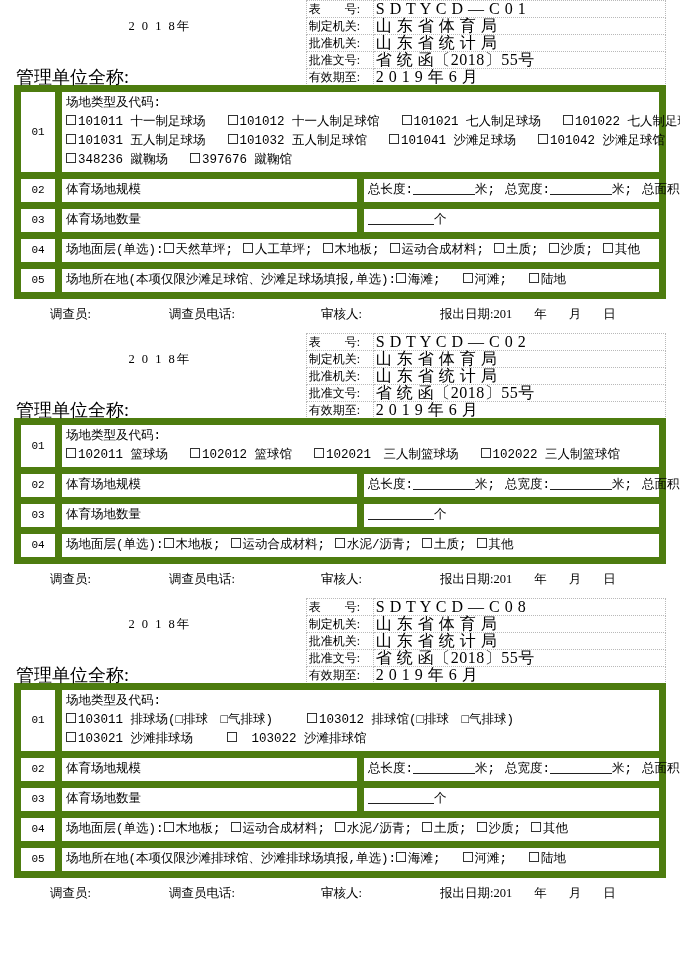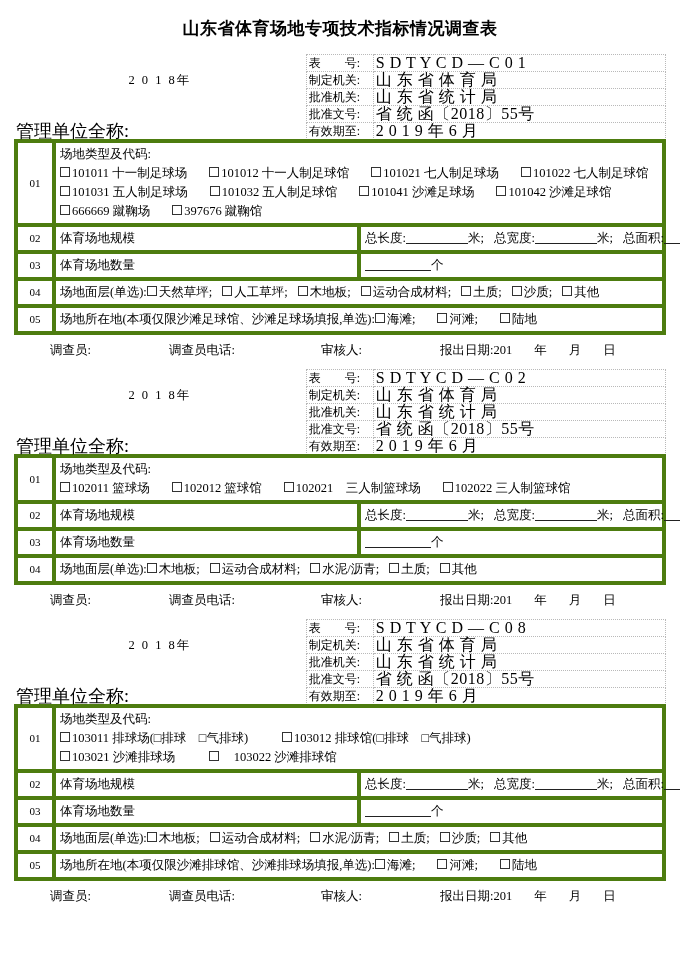--- a/index.html
+++ b/index.html
@@ -83,24 +83,25 @@
   
   table.grid {
     width: 652px;
     border-collapse: collapse;
     table-layout: fixed;
     border: 1px solid #7a7a7a;
     font-size: 12.5px;
     margin-top: -1px;
   }
   table.grid td {
-    border: 4px solid #4d7c0f;
+    border: 7px solid #4d7c0f;
     padding: 2px 4px;
     vertical-align: middle;
     line-height: 19px;
+    font-family: Liberation Mono, monospace;
   }
   td.rownum {
     width: 26px;
     text-align: center;
     font-size: 11px;
     font-family: "Liberation Serif", serif;
   }
   td.rowlabel {
     width: 110px;
     white-space: nowrap;
@@ -147,21 +148,20 @@
 
   .gap-sm { display:inline-block; width: 10px; }
   .gap-md { display:inline-block; width: 22px; }
   .gap-lg { display:inline-block; width: 34px; }
 </style>
 </head>
 <body>
 
 <div class="page">
 
-  <div class="doc-title">山东省体育场地专项技术指标情况调查表</div>
 
   <div id="forms-container">
       <div class="form-block">
         <table class="meta">
           <tbody>
             <tr>
               <td class="left-pane" rowspan="1">&nbsp;</td>
               <td class="meta-label">表　　号:</td>
               <td class="meta-value sp-wide">S D T Y C D — C 0 1</td>
             </tr>
@@ -188,21 +188,21 @@
           </tbody>
         </table>
         <table class="grid">
           <tbody>
             <tr>
               <td class="rownum">01</td>
               <td class="rowbody" colspan="2">
                 <span class="opt-head">场地类型及代码:</span>
                 <span class="opt-row"><span class="opt"><span class="cb"></span><span>101011 十一制足球场</span></span><span class="gap-md"></span><span class="opt"><span class="cb"></span><span>101012 十一人制足球馆</span></span><span class="gap-md"></span><span class="opt"><span class="cb"></span><span>101021 七人制足球场</span></span><span class="gap-md"></span><span class="opt"><span class="cb"></span><span>101022 七人制足球馆</span></span></span>
                 <span class="opt-row"><span class="opt"><span class="cb"></span><span>101031 五人制足球场</span></span><span class="gap-md"></span><span class="opt"><span class="cb"></span><span>101032 五人制足球馆</span></span><span class="gap-md"></span><span class="opt"><span class="cb"></span><span>101041 沙滩足球场</span></span><span class="gap-md"></span><span class="opt"><span class="cb"></span><span>101042 沙滩足球馆</span></span></span>
-                <span class="opt-row"><span class="opt"><span class="cb"></span><span>666669 蹴鞠场</span></span><span class="gap-md"></span><span class="opt"><span class="cb"></span><span>397676 蹴鞠馆</span></span></span>
+                <span class="opt-row"><span class="opt"><span class="cb"></span><span>348236 蹴鞠场</span></span><span class="gap-md"></span><span class="opt"><span class="cb"></span><span>397676 蹴鞠馆</span></span></span>
               </td>
             </tr>
             <tr>
               <td class="rownum">02</td>
               <td class="rowlabel">体育场地规模</td>
               <td class="rowbody"><span>总长度:</span><span class="blank b-mid"></span><span>米;</span><span class="gap-sm"></span><span>总宽度:</span><span class="blank b-mid"></span><span>米;</span><span class="gap-sm"></span><span>总面积:</span><span class="blank b-mid"></span></td>
             </tr>
             <tr>
               <td class="rownum">03</td>
               <td class="rowlabel">体育场地数量</td>

